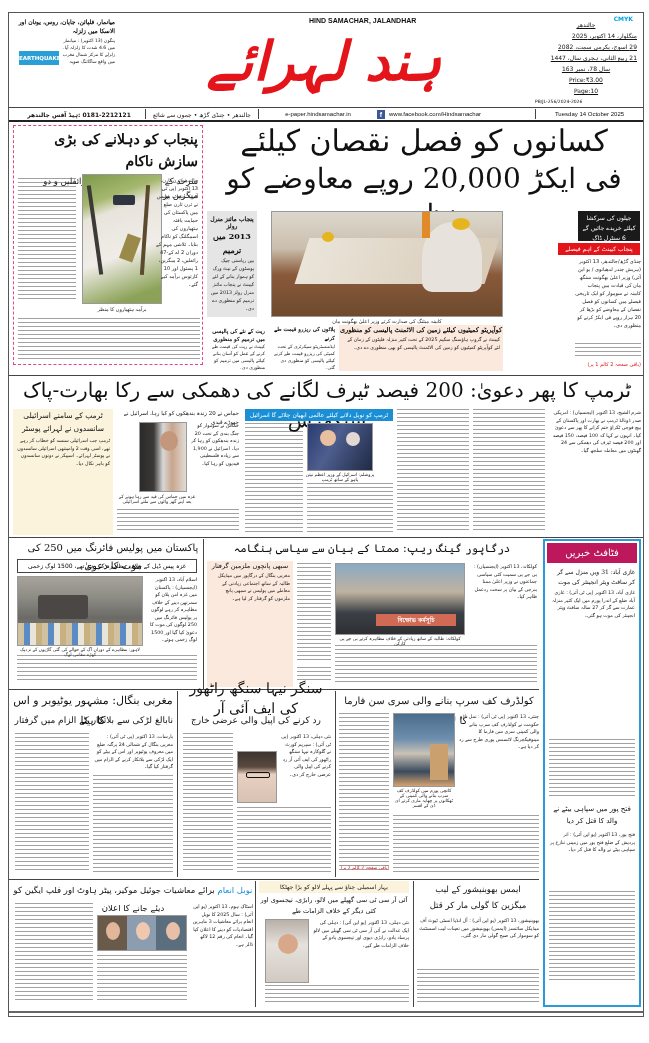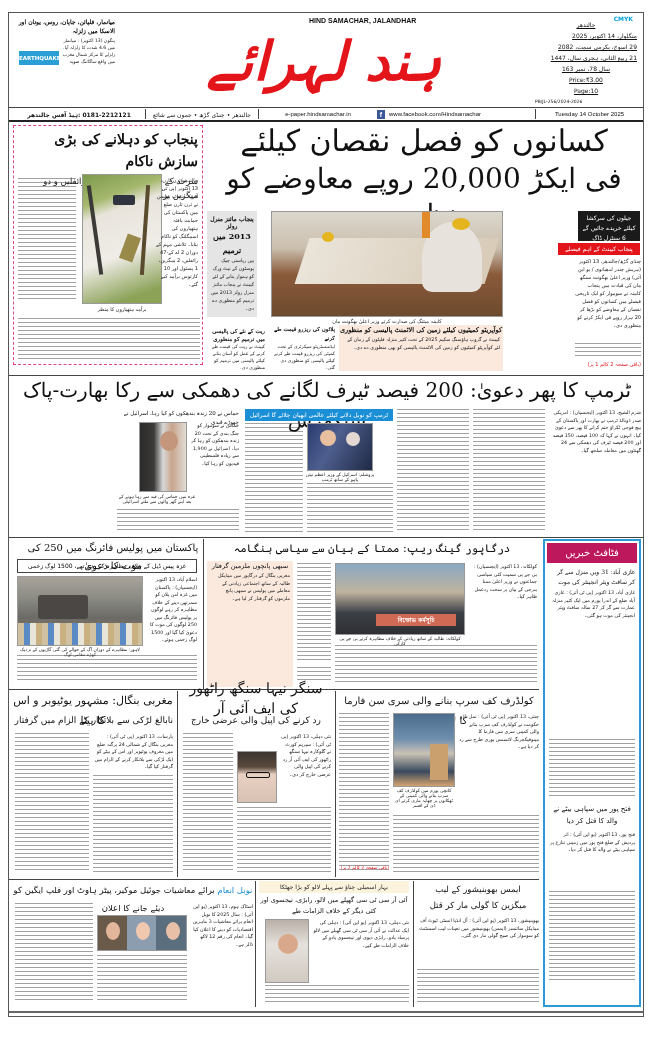--- a/index.html
+++ b/index.html
@@ -109,20 +109,24 @@
   </div>
   <div class="abs rtl" style="left:330px; top:312px; width:164px; height:46px; background:#fbe9de;">
     <div class="head" style="font-size:6.5px; line-height:11px; text-align:center;">کوآپریٹو کمیٹیوں کیلئے زمین کی الاٹمنٹ پالیسی کو منظوری</div>
     <div class="txt" style="font-size:4.8px; line-height:7.5px; padding:0 3px; height:34px; overflow:hidden;">کیبنٹ نے گروپ ہاؤسنگ سکیم 2025 کے تحت کثیر منزلہ فلیٹوں کے زمان کے لئے کوآپریٹو کمیٹیوں کو زمین کی الاٹمنٹ پالیسی کو بھی منظوری دے دی۔</div>
   </div>
 
   <div class="hr" style="left:0; right:0; top:362px;"></div>
 
   <div class="abs rtl head" style="left:4px; top:362px; width:628px; font-size:20px; line-height:30px; text-align:center; font-weight:normal;">ٹرمپ کا پھر دعویٰ: 200 فیصد ٹیرف لگانے کی دھمکی سے رکا بھارت-پاک سنگھرش</div>
 
+  <div class="abs rtl" style="left:4px; top:396px; width:100px; height:126px; background:#fbf3dc;">
+    <div class="head" style="font-size:7.5px; line-height:13px; text-align:center; font-weight:normal;">ٹرمپ کے سامنے اسرائیلی سانسدوں نے لہرائے پوسٹر</div>
+    <div class="txt" style="font-size:4.8px; line-height:7.5px; padding:2px 3px; height:88px; overflow:hidden;">ٹرمپ جب اسرائیلی سنسد کو خطاب کر رہے تھے، اسی وقت 2 وامپنتھی اسرائیلی سانسدوں نے پوسٹر لہرائے۔ اسپیکر نے دونوں سانسدوں کو باہر نکال دیا۔</div>
+  </div>
 
   <div class="abs rtl head" style="left:108px; top:396px; width:122px; font-size:5.5px; line-height:9px; font-weight:normal;">حماس نے 20 زندہ بندھکوں کو کیا رہا، اسرائیل نے چھوڑے قیدی</div>
   <div class="photo" style="left:130px; top:409px; width:48px; height:70px; background:linear-gradient(90deg,#2b2a2a 0%,#3c3a38 30%,#d8d8d8 50%,#c9a58c 70%,#e0dcd6 100%);">
     <div style="position:absolute; left:20px; top:8px; width:18px; height:20px; border-radius:50%; background:#c4977c;"></div>
   </div>
   <div class="cap rtl" style="position:absolute; left:108px; top:481px; width:80px; font-size:4.5px;">غزہ میں حماس کی قید سے رہا ہونے کے بعد اپنے گھر والوں سے ملتے اسرائیلی</div>
   <div class="abs rtl txt" style="left:182px; top:409px; width:48px; height:84px; overflow:hidden; font-size:4.8px; line-height:7.5px;">حماس نے سوموار کو جنگ بندی کے تحت 20 زندہ بندھکوں کو رہا کر دیا۔ اسرائیل نے 1,900 سے زیادہ فلسطینی قیدیوں کو رہا کیا۔</div>
   <div class="abs lines" style="left:108px; top:496px; width:122px; height:24px;"></div>
 
   <div class="abs rtl" style="left:236px; top:396px; width:148px; height:12px; background:#1a8fd6; color:#fff; font-size:6px; line-height:12px; text-align:center;">ٹرمپ کو نوبل دلانے کیلئے عالمی ابھیان چلائے گا اسرائیل</div>

